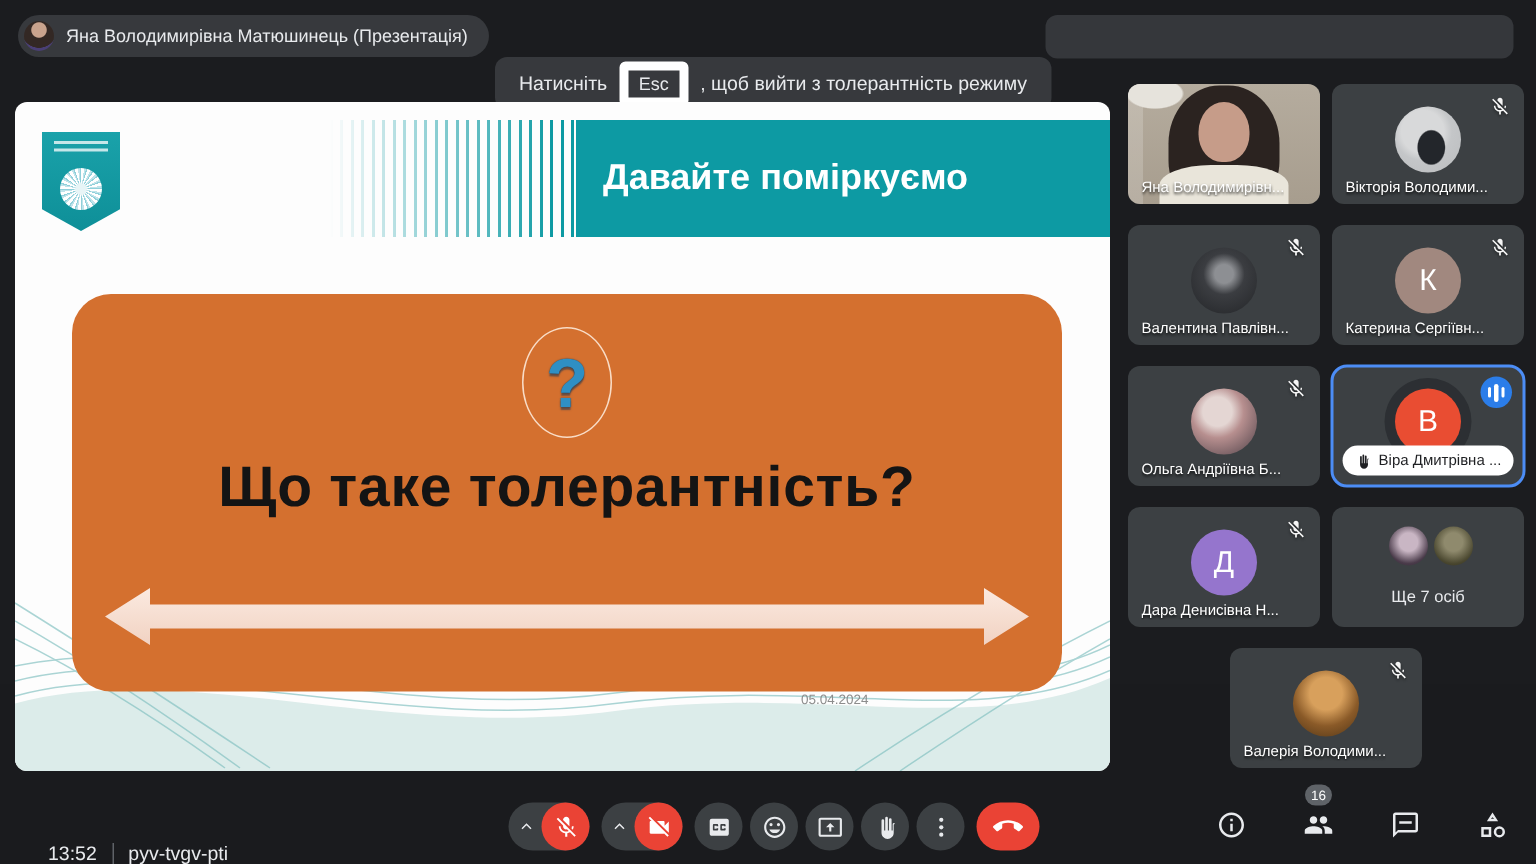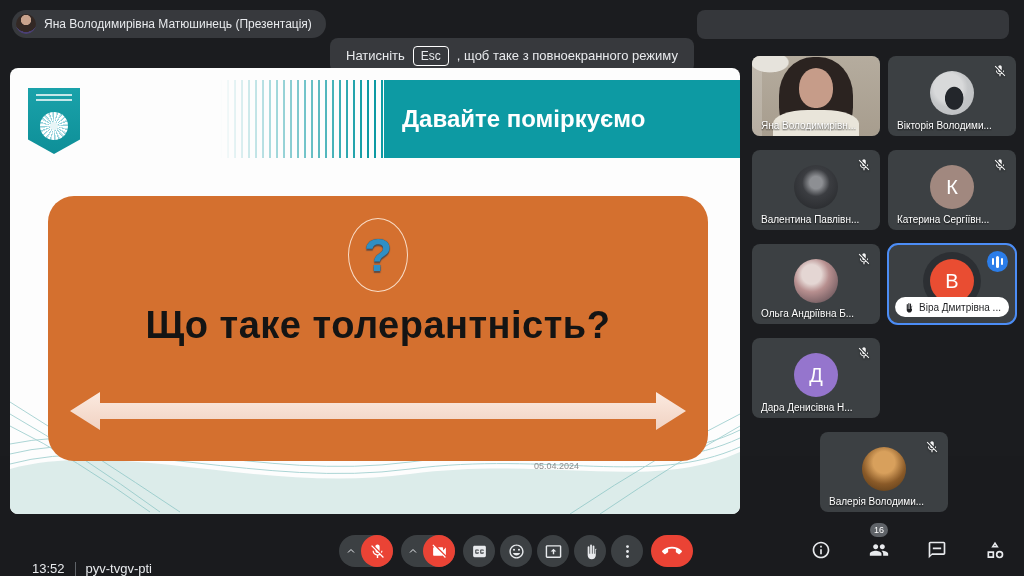--- a/index.html
+++ b/index.html
@@ -10,21 +10,21 @@
   
   .chip { position:absolute; left:12px; top:10px; height:28px; border-radius:14px;
           background:#37393d; display:flex; align-items:center; padding:0 14px 0 4px; gap:8px; }
   .chip .av { width:20px; height:20px; border-radius:50%;
           background:radial-gradient(circle at 50% 30%, #c9a38d 28%, #332824 32% 68%, #4a3f75 70%); }
   .chip span { color:#e8eaed; font-size:12px; white-space:nowrap; }
 
   .toast { position:absolute; left:330px; top:38px; height:35px; border-radius:8px;
            background:#37393d; display:flex; align-items:center; padding:0 16px;
            color:#e8eaed; font-size:13px; white-space:nowrap; }
-  .keycap { border:1px solid #ffffff; border-radius:4px; padding:2px 7px; margin:0 8px;
+  .keycap { border:6px solid #ffffff; border-radius:4px; padding:2px 7px; margin:0 8px;
             font-size:12px; color:#e8eaed; }
   .topbar2 { position:absolute; left:697px; top:10px; width:312px; height:29px;
              border-radius:8px; background:#35373b; }
 
   
   .slide { position:absolute; left:10px; top:68px; width:730px; height:446px;
            background:#fdfdfd; border-radius:8px; overflow:hidden; }
   .stripes { position:absolute; left:210px; top:12px; width:165px; height:78px;
              background:repeating-linear-gradient(90deg, #0d9aa3 0 2px, rgba(255,255,255,0) 2px 7px);
              -webkit-mask-image:linear-gradient(to right, transparent, #000 90%);
@@ -177,21 +177,21 @@
 <div class="stage">
 
   <div class="chip">
     <div class="av"></div>
     <span>Яна Володимирівна Матюшинець (Презентація)</span>
   </div>
 
   <div class="toast">
     <span>Натисніть</span>
     <span class="keycap">Esc</span>
-    <span>, щоб таке з повноекранного режиму</span>
+    <span>, щоб вийти з толерантність режиму</span>
   </div>
 
   <div class="topbar2"></div>
 
   <div class="slide">
     <div class="stripes"></div>
     <div class="tealblock">
       <span>Давайте поміркуємо</span>
     </div>
     <div class="logo">
@@ -290,20 +290,27 @@
   </div>
 
   <div class="tile" style="left:752px;top:338px">
     <div class="pcircle letter" style="background:#9575cd">Д</div>
     <svg class="mute">
         <use href="#i-micoff"></use>
       </svg>
     <div class="tname">Дара Денисівна Н...</div>
   </div>
 
+  <div class="tile" style="left:888px;top:338px">
+    <div style="position:absolute;left:50%;top:26px;transform:translate(-54px,-13px) translateX(28px);display:flex">
+      <div class="av-small1" style="width:26px;height:26px;border-radius:50%;position:relative"></div>
+      <div class="av-small2" style="width:26px;height:26px;border-radius:50%;margin-left:4px;position:relative"></div>
+    </div>
+    <div style="position:absolute;left:0;right:0;bottom:14px;text-align:center;font-size:11px;color:#e8eaed">Ще 7 осіб</div>
+  </div>
 
   <div class="tile" style="left:820px;top:432px">
     <div class="pcircle av-valeriia"></div>
     <svg class="mute">
         <use href="#i-micoff"></use>
       </svg>
     <div class="tname">Валерія Володими...</div>
   </div>
 
   <div class="meta">

